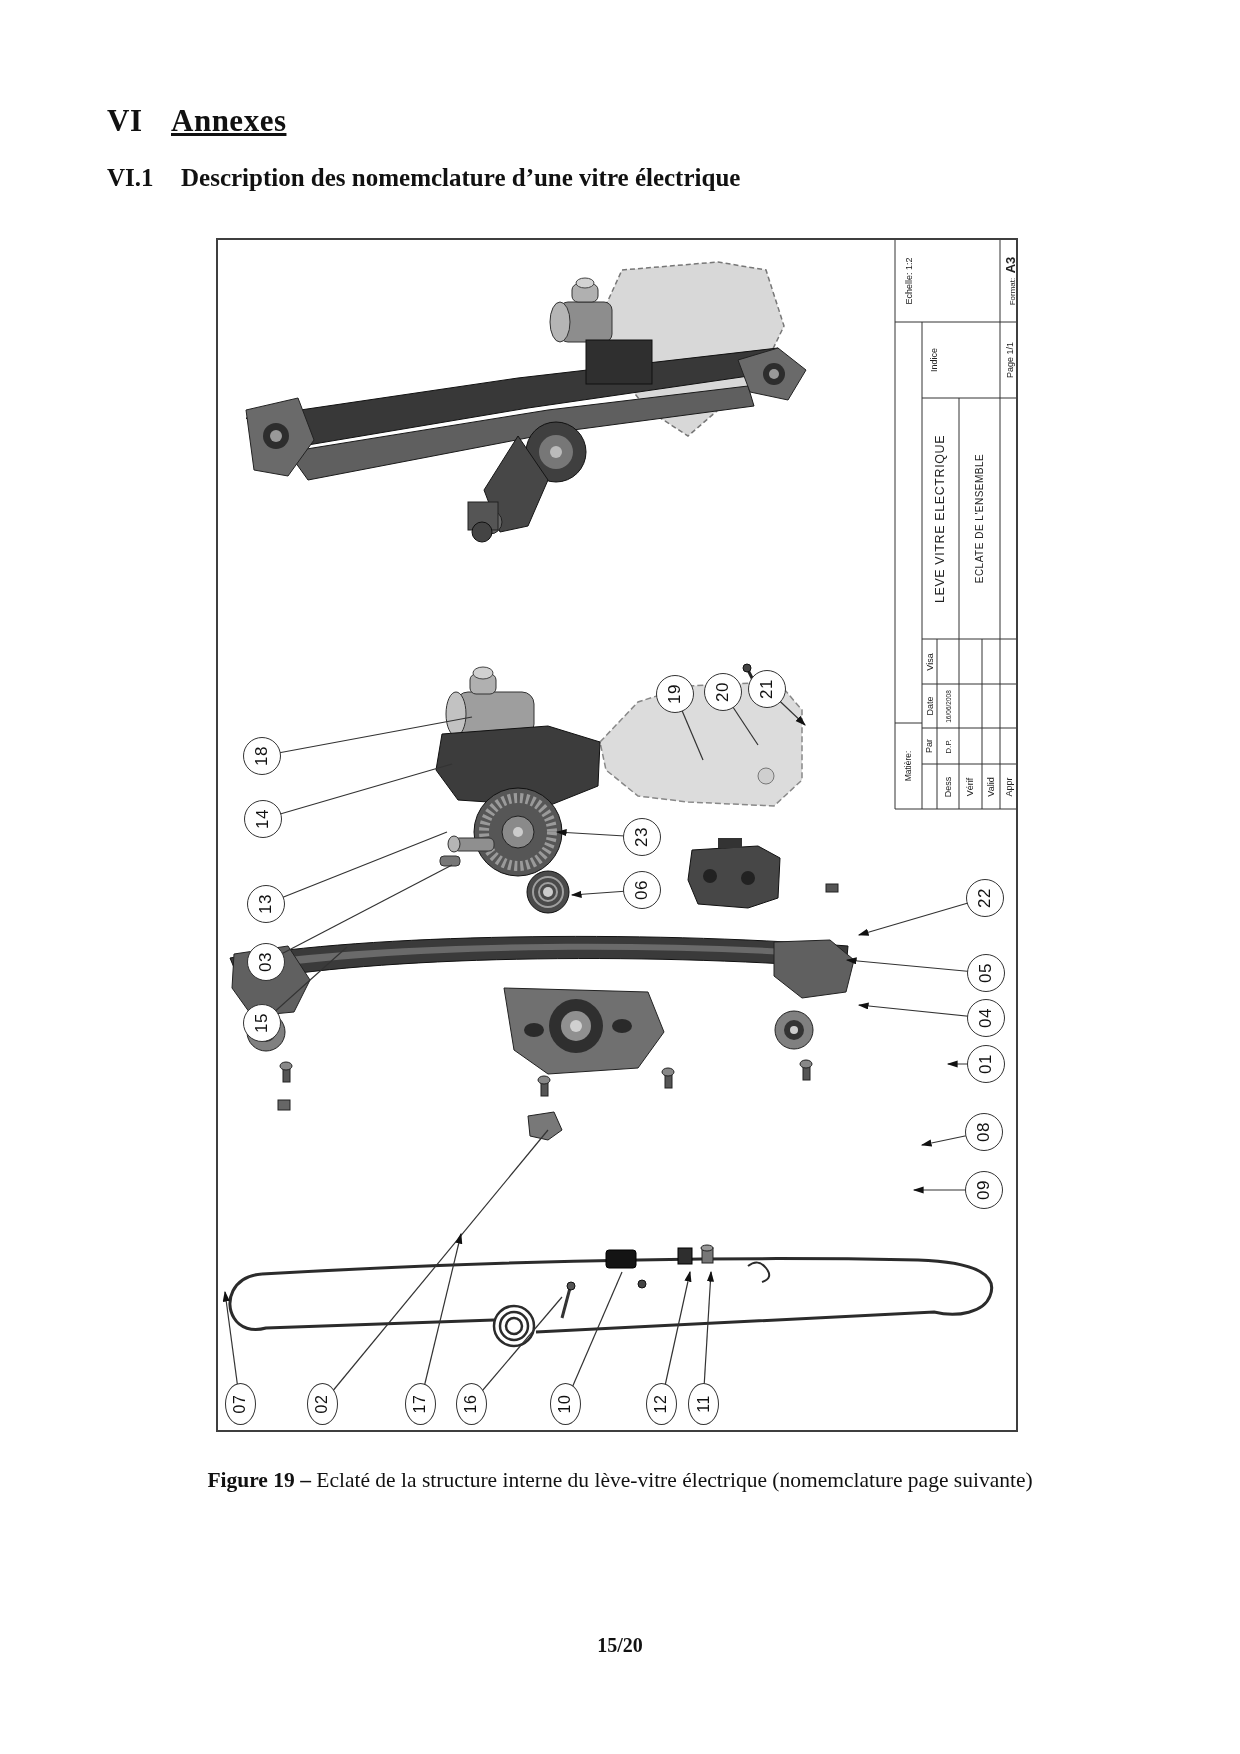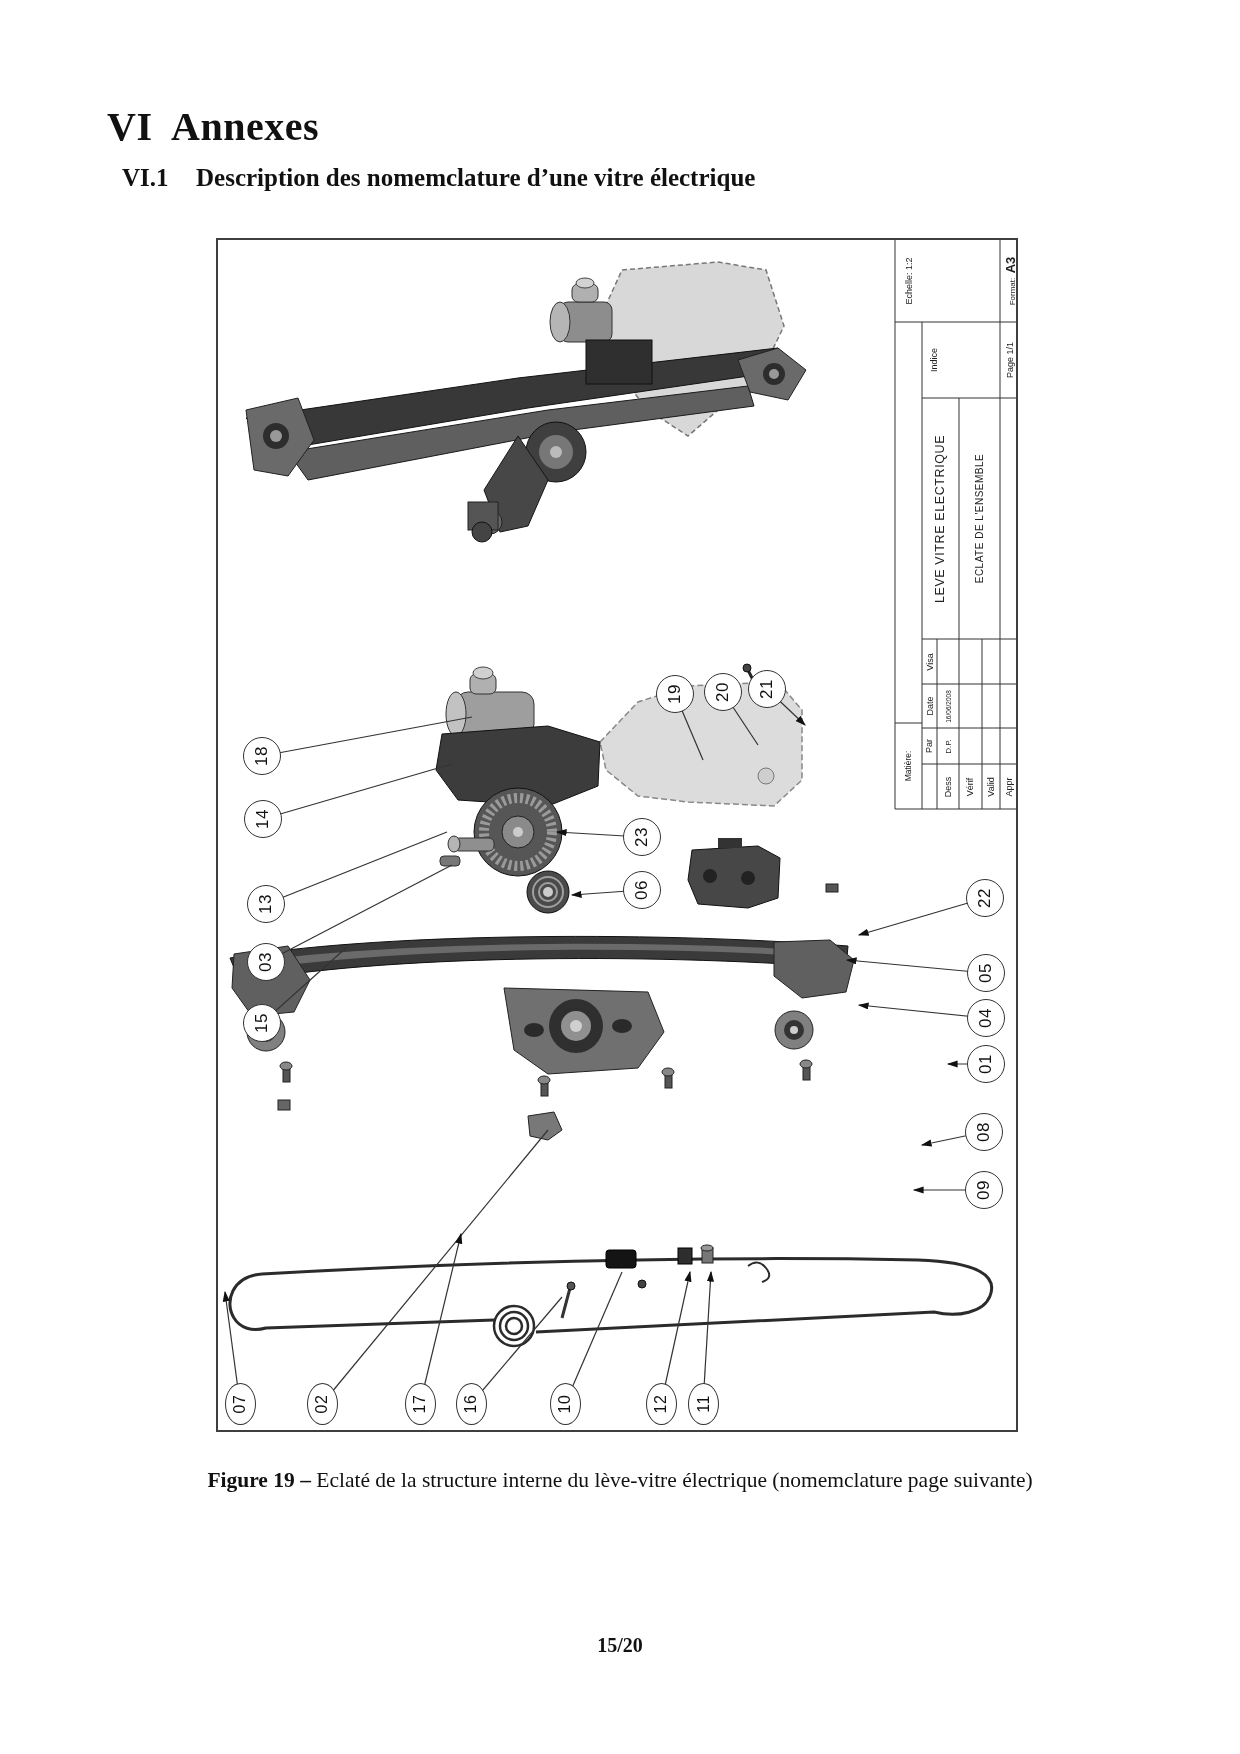--- a/index.html
+++ b/index.html
@@ -1,23 +1,23 @@
 <!DOCTYPE html>
 <html><head>
 <meta charset="utf-8">
 <style>
   html,body{margin:0;padding:0;background:#fff;}
   body{width:1240px;height:1754px;position:relative;font-family:"Liberation Sans",sans-serif;color:#111;overflow:hidden;}
   .serif{font-family:"Liberation Serif","DejaVu Serif",serif;}
   .abs{position:absolute;}
   
-  #h1{left:107px;top:103px;font-size:40px;font-weight:bold;letter-spacing:.5px;}
+  #h1{left:107px;top:103px;font-size:31px;font-weight:bold;letter-spacing:.5px;text-decoration:underline;}
   #h1 .num{display:inline-block;width:64px;}
   #h2{left:107px;top:164px;font-size:25px;font-weight:bold;}
-  #h2 .num{display:inline-block;width:74px;margin-left:15px;}
+  #h2 .num{display:inline-block;width:74px;}
   
   #frame{left:216px;top:238px;width:802px;height:1194px;border:2px solid #3f3f3f;box-sizing:border-box;background:#fff;}
   #art{position:absolute;left:0;top:0;width:798px;height:1190px;}
   
   .vtext{position:absolute;display:flex;align-items:center;justify-content:center;overflow:visible;}
   .vtext>span{transform:rotate(-90deg);white-space:nowrap;display:block;color:#222;}
   
   .t9>span{font-size:9px;} .t8>span{font-size:8px;} .t65>span{font-size:6.5px;}
   .t10>span{font-size:10px;letter-spacing:.5px;} .t12>span{font-size:12.5px;letter-spacing:.6px;}
   .t85>span{font-size:8.5px;}

